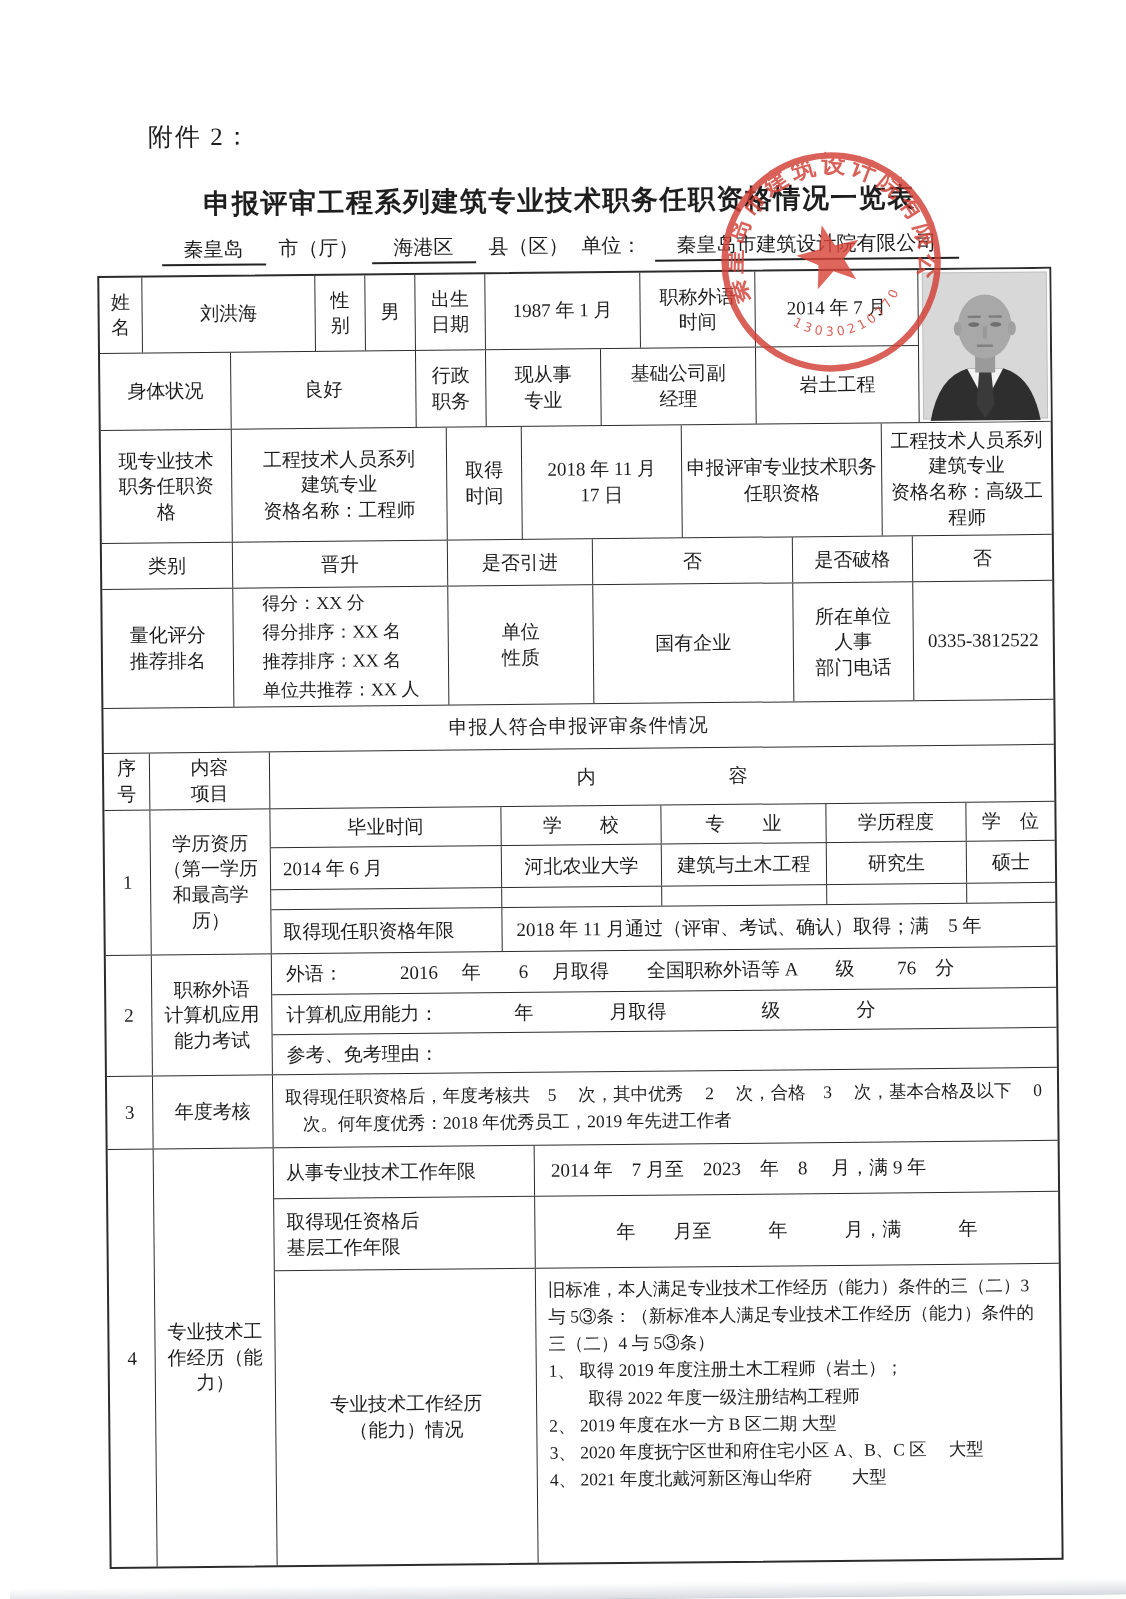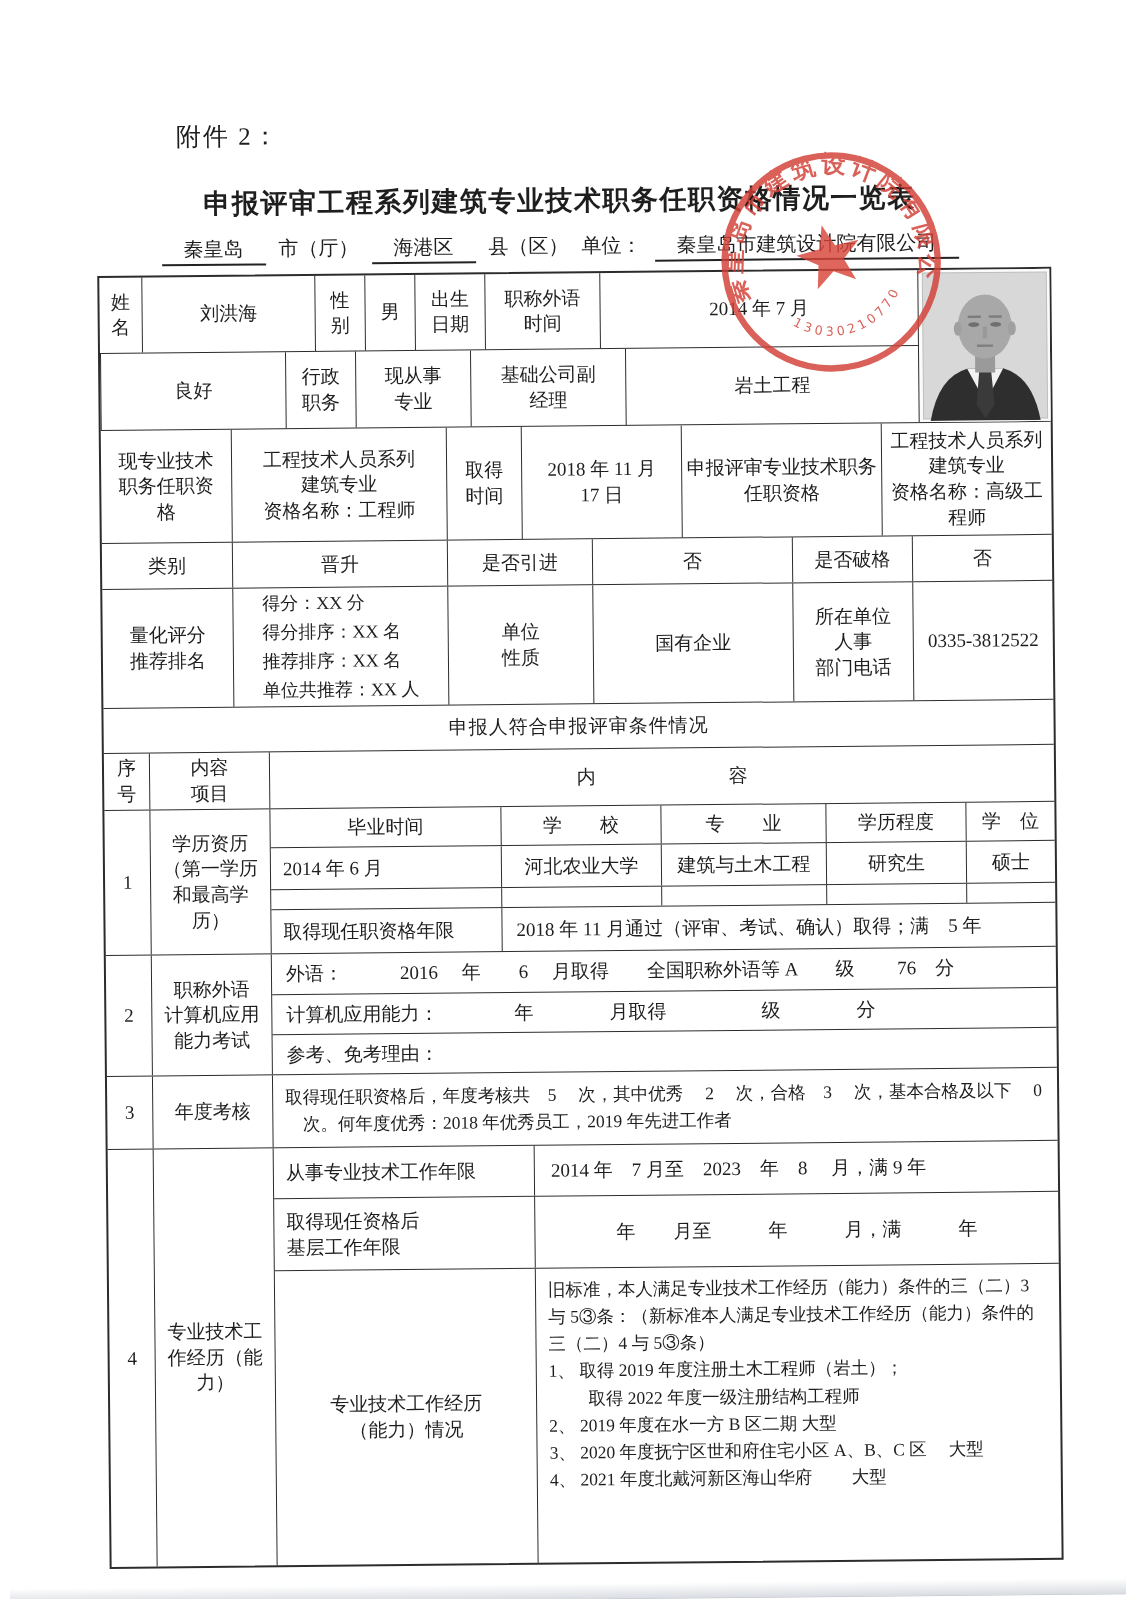--- a/index.html
+++ b/index.html
@@ -9,21 +9,21 @@
     font-family:"Liberation Serif","DejaVu Serif",serif;
     color:#1e1e1e;
   }
   .sheet{
     position:absolute;inset:0;
     transform:rotate(-0.55deg);
     transform-origin:55% 35%;
   }
   .attachment{
     position:absolute;left:152px;top:116px;
-    font-size:25px;letter-spacing:2px;margin-left:28px;
+    font-size:25px;letter-spacing:2px;
   }
   .title{
     position:absolute;left:0;top:182px;width:1126px;
     text-align:center;font-size:27px;font-weight:600;letter-spacing:1.5px;
   }
   .subtitle{
     position:absolute;left:0;top:232px;width:1126px;
     text-align:center;font-size:20px;
   }
   .subtitle .seg{margin:0 4px;}
@@ -100,25 +100,27 @@
       <div class="stack" style="flex:0 0 818px">
         <div class="sr" style="height:75px">
           <div class="c nol" style="flex:0 0 42px">姓
 名</div>
           <div class="c" style="flex:0 0 173px">刘洪海</div>
           <div class="c" style="flex:0 0 50px">性
 别</div>
           <div class="c" style="flex:0 0 50px">男</div>
           <div class="c" style="flex:0 0 70px">出生
 日期</div>
+          <div class="c" style="flex:0 0 155px">1987 年 1 月</div>
           <div class="c" style="flex:0 0 115px">职称外语
 时间</div>
           <div class="c grow">2014 年 7 月</div>
         </div>
         <div class="sr divt" style="height:77px">
+          <div class="c nol" style="flex:0 0 130px">身体状况</div>
           <div class="c" style="flex:0 0 185px">良好</div>
           <div class="c" style="flex:0 0 70px">行政
 职务</div>
           <div class="c" style="flex:0 0 115px">现从事
 专业</div>
           <div class="c" style="flex:0 0 155px">基础公司副
 经理</div>
           <div class="c grow">岩土工程</div>
         </div>
       </div>

